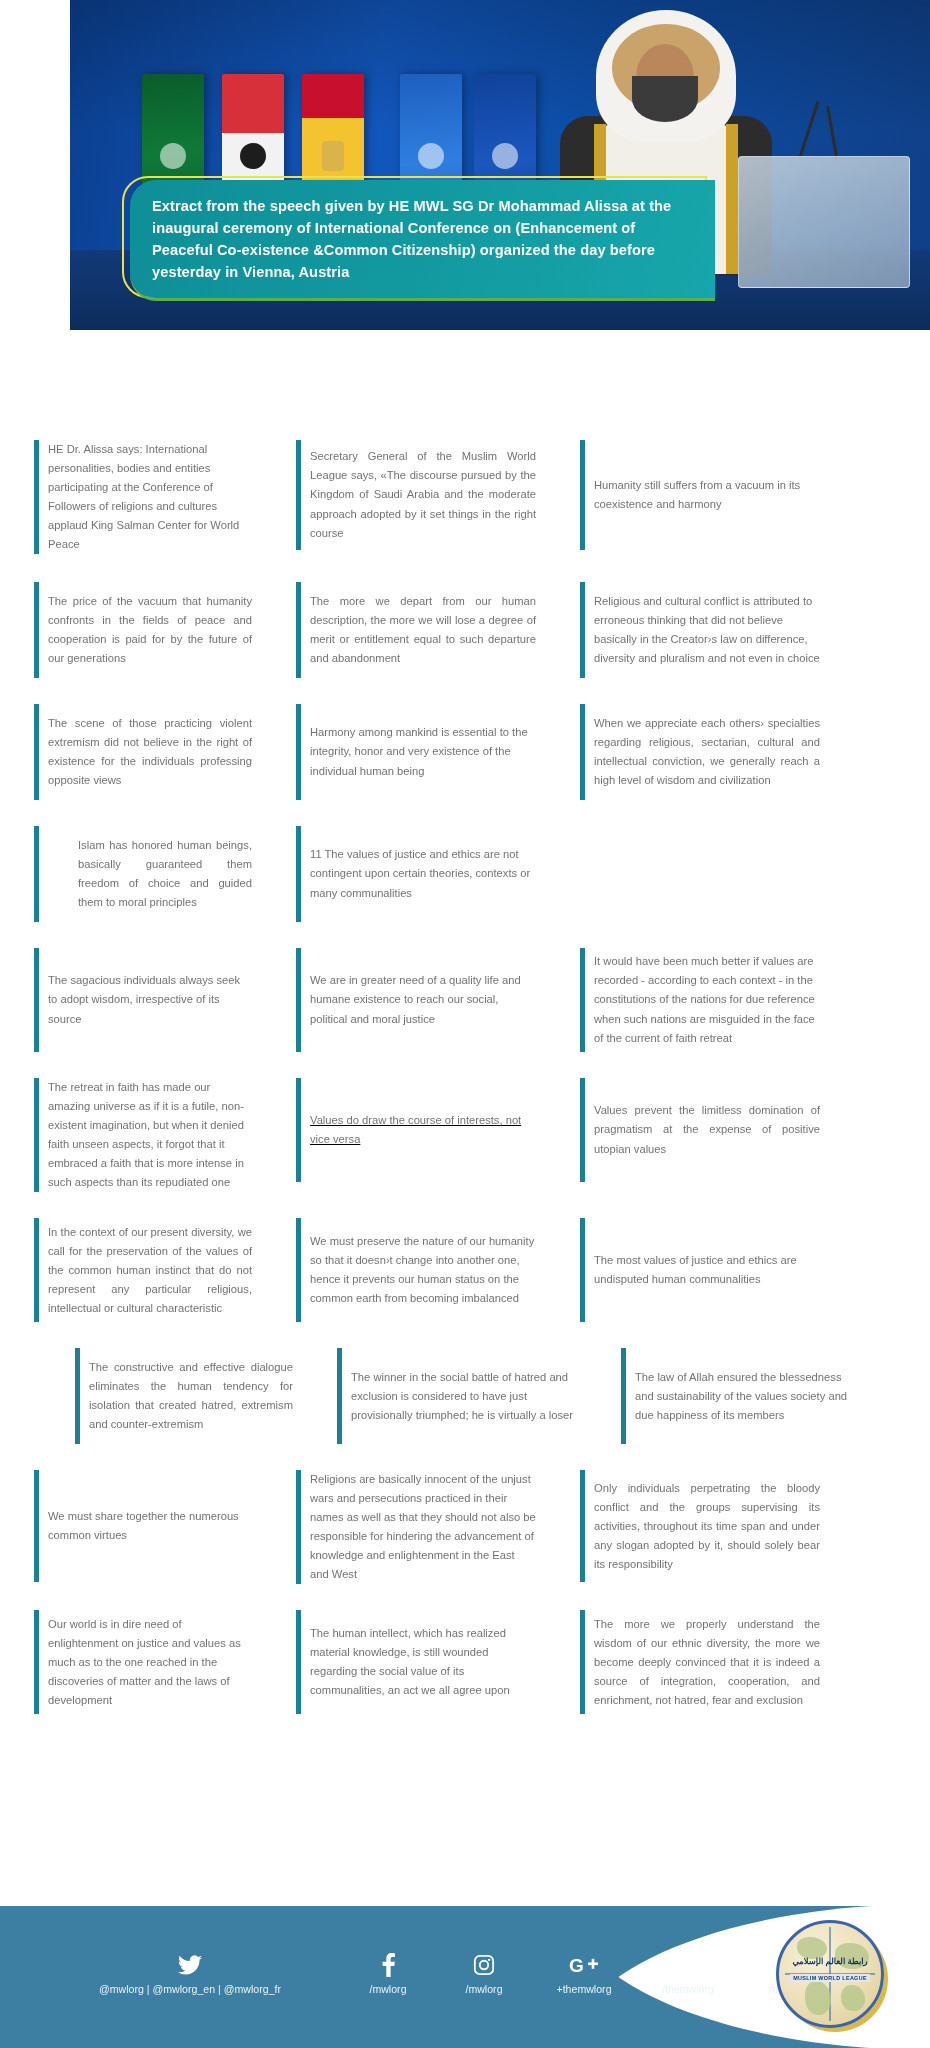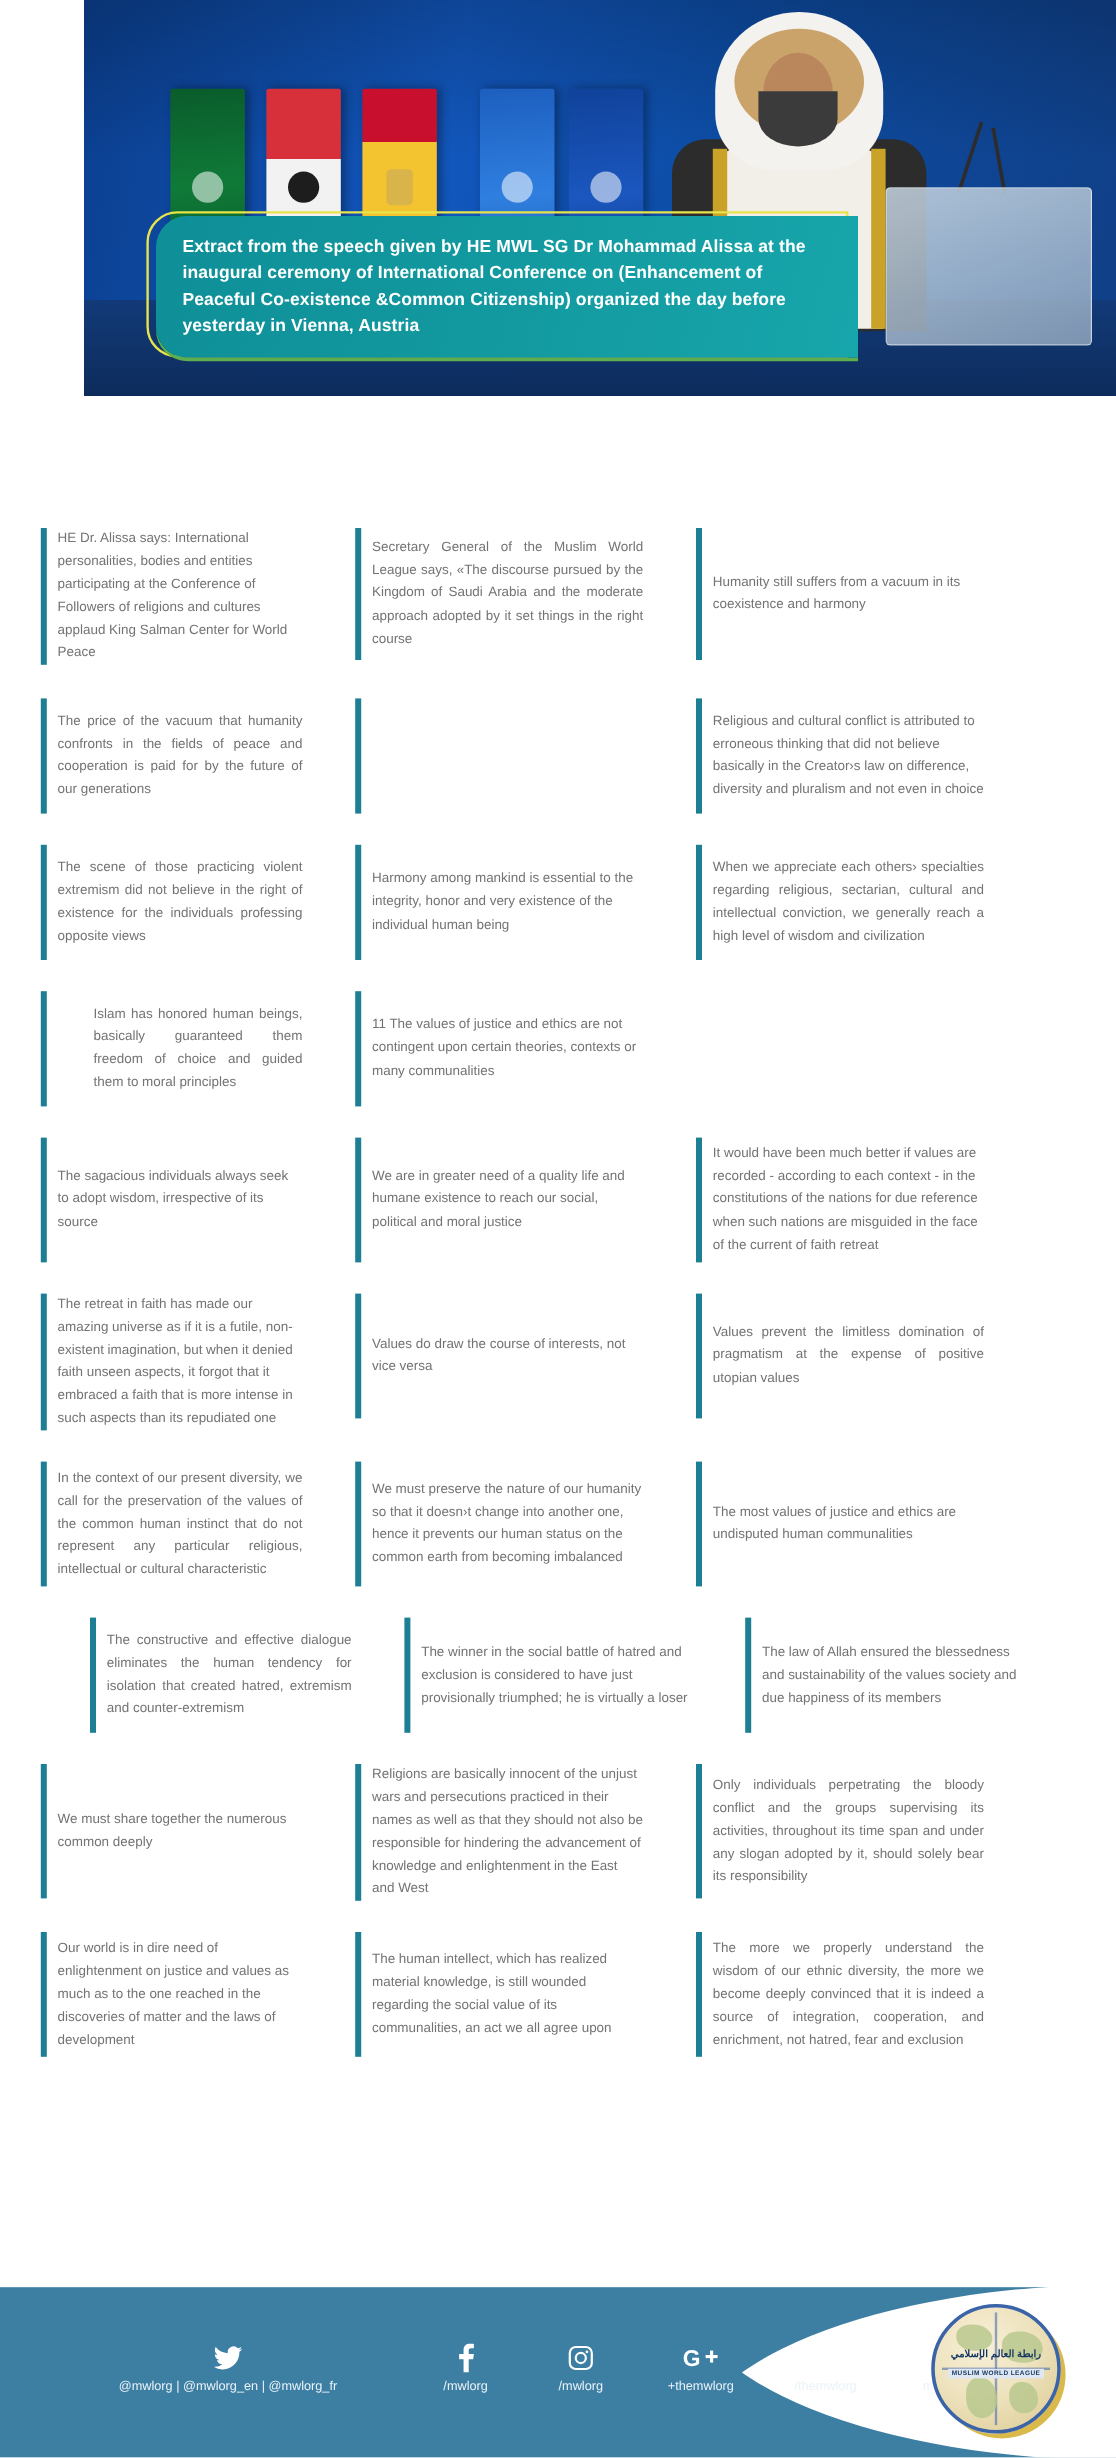--- a/index.html
+++ b/index.html
@@ -193,20 +193,21 @@
     </div>
   </div>
 
   <div class="rowgrid" style="margin-top:26px;">
     <div class="cell" style="min-height:96px;">
       <i class="bar"></i>
       <span class="txt just">The  price  of  the  vacuum  that  humanity confronts  in  the  fields  of  peace  and cooperation is paid for by the future of our generations</span>
     </div>
     <div class="cell" style="min-height:96px;">
       <i class="bar"></i>
+      <span class="txt just">The  more  we  depart  from  our  human description,  the  more  we  will  lose  a degree  of  merit  or  entitlement  equal  to such  departure  and    abandonment</span>
     </div>
     <div class="cell" style="min-height:96px;">
       <i class="bar"></i>
       <span class="txt plain">Religious  and  cultural  conflict  is attributed to erroneous thinking that did not believe basically in the Creator›s law on difference, diversity and pluralism and not even in choice</span>
     </div>
   </div>
 
   <div class="rowgrid" style="margin-top:26px;">
     <div class="cell" style="min-height:96px;">
       <i class="bar"></i>
@@ -246,21 +247,21 @@
       <i class="bar"></i>
       <span class="txt plain">It would have been much better if values are recorded - according to each context - in the constitutions of the nations for due reference when   such  nations   are  misguided  in  the face of the current of faith retreat</span>
     </div>
   </div>
 
   <div class="rowgrid" style="margin-top:26px;">
     <div class="cell" style="min-height:104px;">
       <i class="bar"></i>
       <span class="txt plain">The  retreat  in  faith  has  made  our  amazing universe as if it is a futile, non-existent imagination, but when it denied faith unseen aspects, it forgot that it embraced a faith that is more intense in such  aspects  than  its  repudiated  one</span>
     </div>
-    <div class="cell" style="min-height:104px;">
+    <div class="cell" style="min-height:104px;text-decoration:underline;">
       <i class="bar"></i>
       <span class="txt plain">Values do draw the course of interests,  not vice versa</span>
     </div>
     <div class="cell" style="min-height:104px;">
       <i class="bar"></i>
       <span class="txt just">Values prevent the limitless domination of  pragmatism  at  the  expense  of positive  utopian  values</span>
     </div>
   </div>
 
   <div class="rowgrid" style="margin-top:26px;">
@@ -289,21 +290,21 @@
     </div>
     <div class="cell" style="min-height:96px;">
       <i class="bar"></i>
       <span class="txt plain">The law of Allah ensured the blessedness and sustainability of  the values society and due happiness of its members</span>
     </div>
   </div>
 
   <div class="rowgrid" style="margin-top:26px;">
     <div class="cell" style="min-height:112px;">
       <i class="bar"></i>
-      <span class="txt plain">We must share together the numerous common  deeply</span>
+      <span class="txt plain">We must share together the numerous common  virtues</span>
     </div>
     <div class="cell" style="min-height:112px;">
       <i class="bar"></i>
       <span class="txt plain">Religions are basically innocent of the unjust wars and persecutions practiced in their names as well as  that they  should not also be responsible for hindering the advancement of knowledge and enlightenment in the East and West</span>
     </div>
     <div class="cell" style="min-height:112px;">
       <i class="bar"></i>
       <span class="txt just">Only  individuals  perpetrating  the  bloody conflict  and  the  groups  supervising   its activities,  throughout  its  time  span  and under  any  slogan  adopted  by  it,  should solely    bear  its  responsibility</span>
     </div>
   </div>

